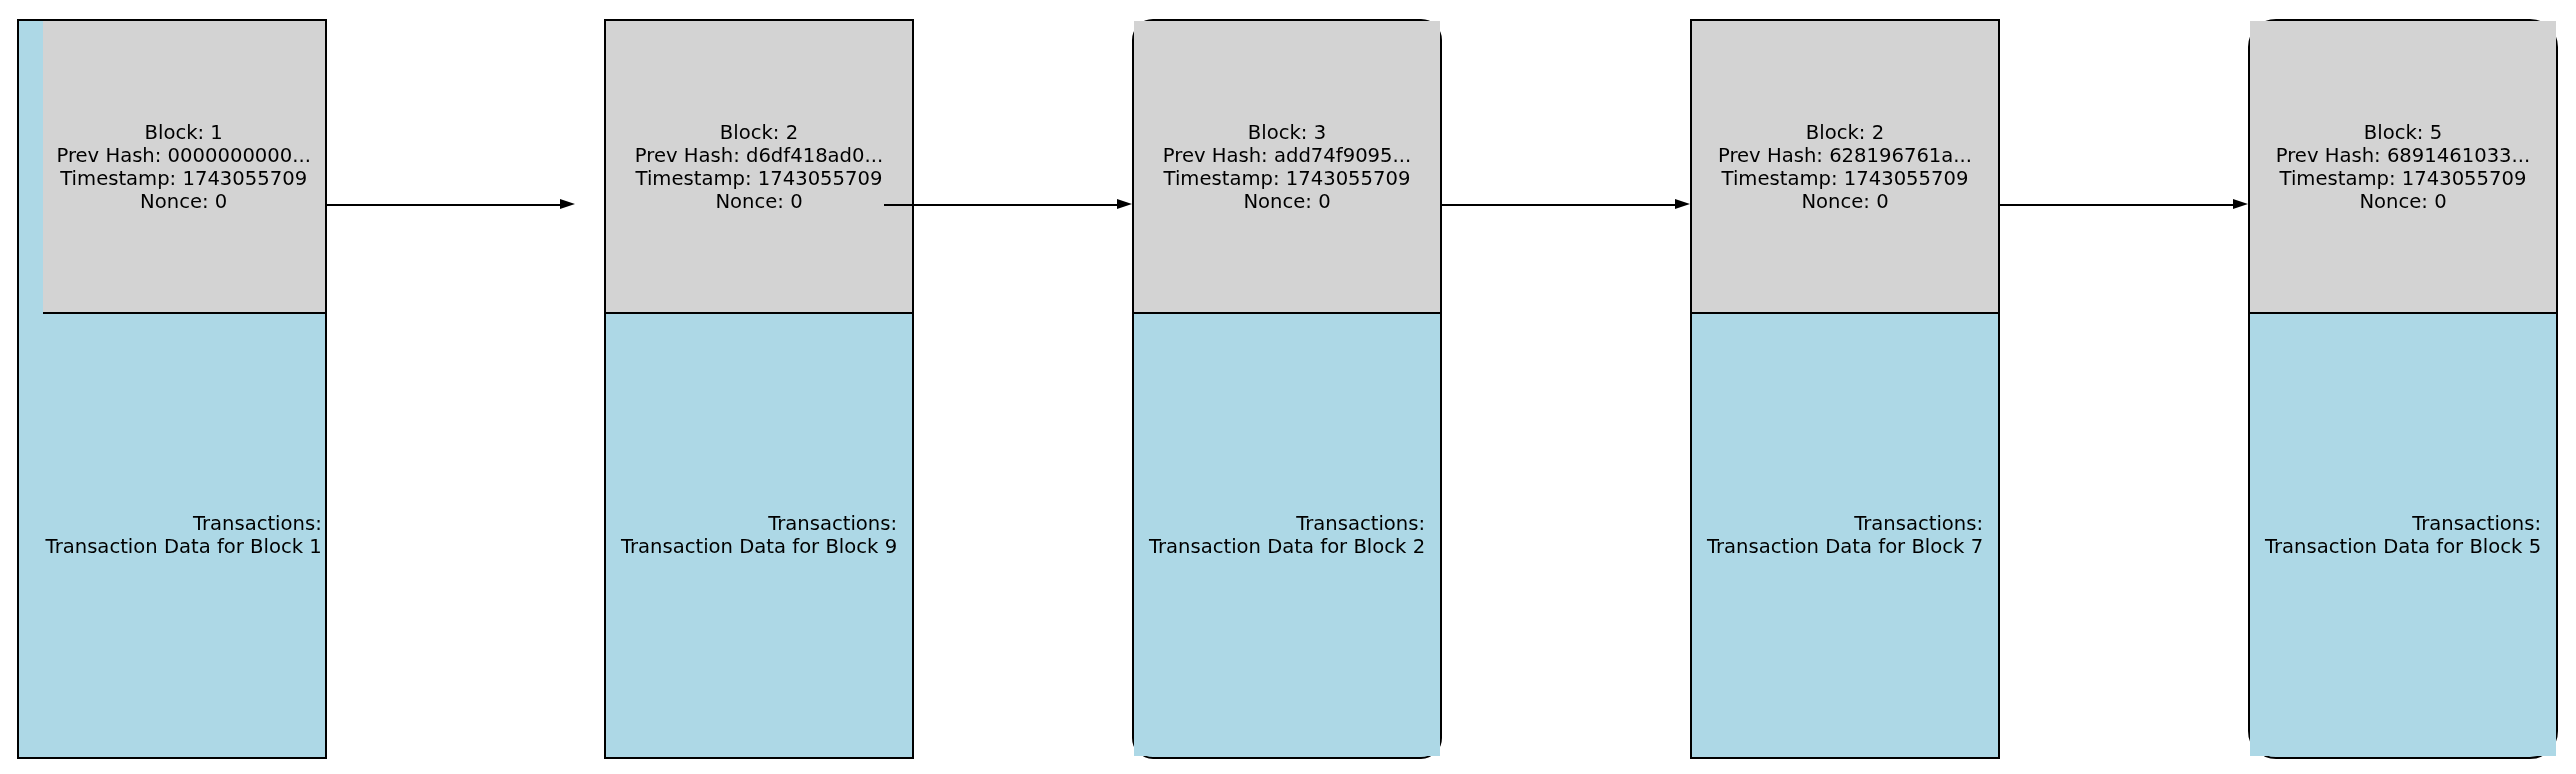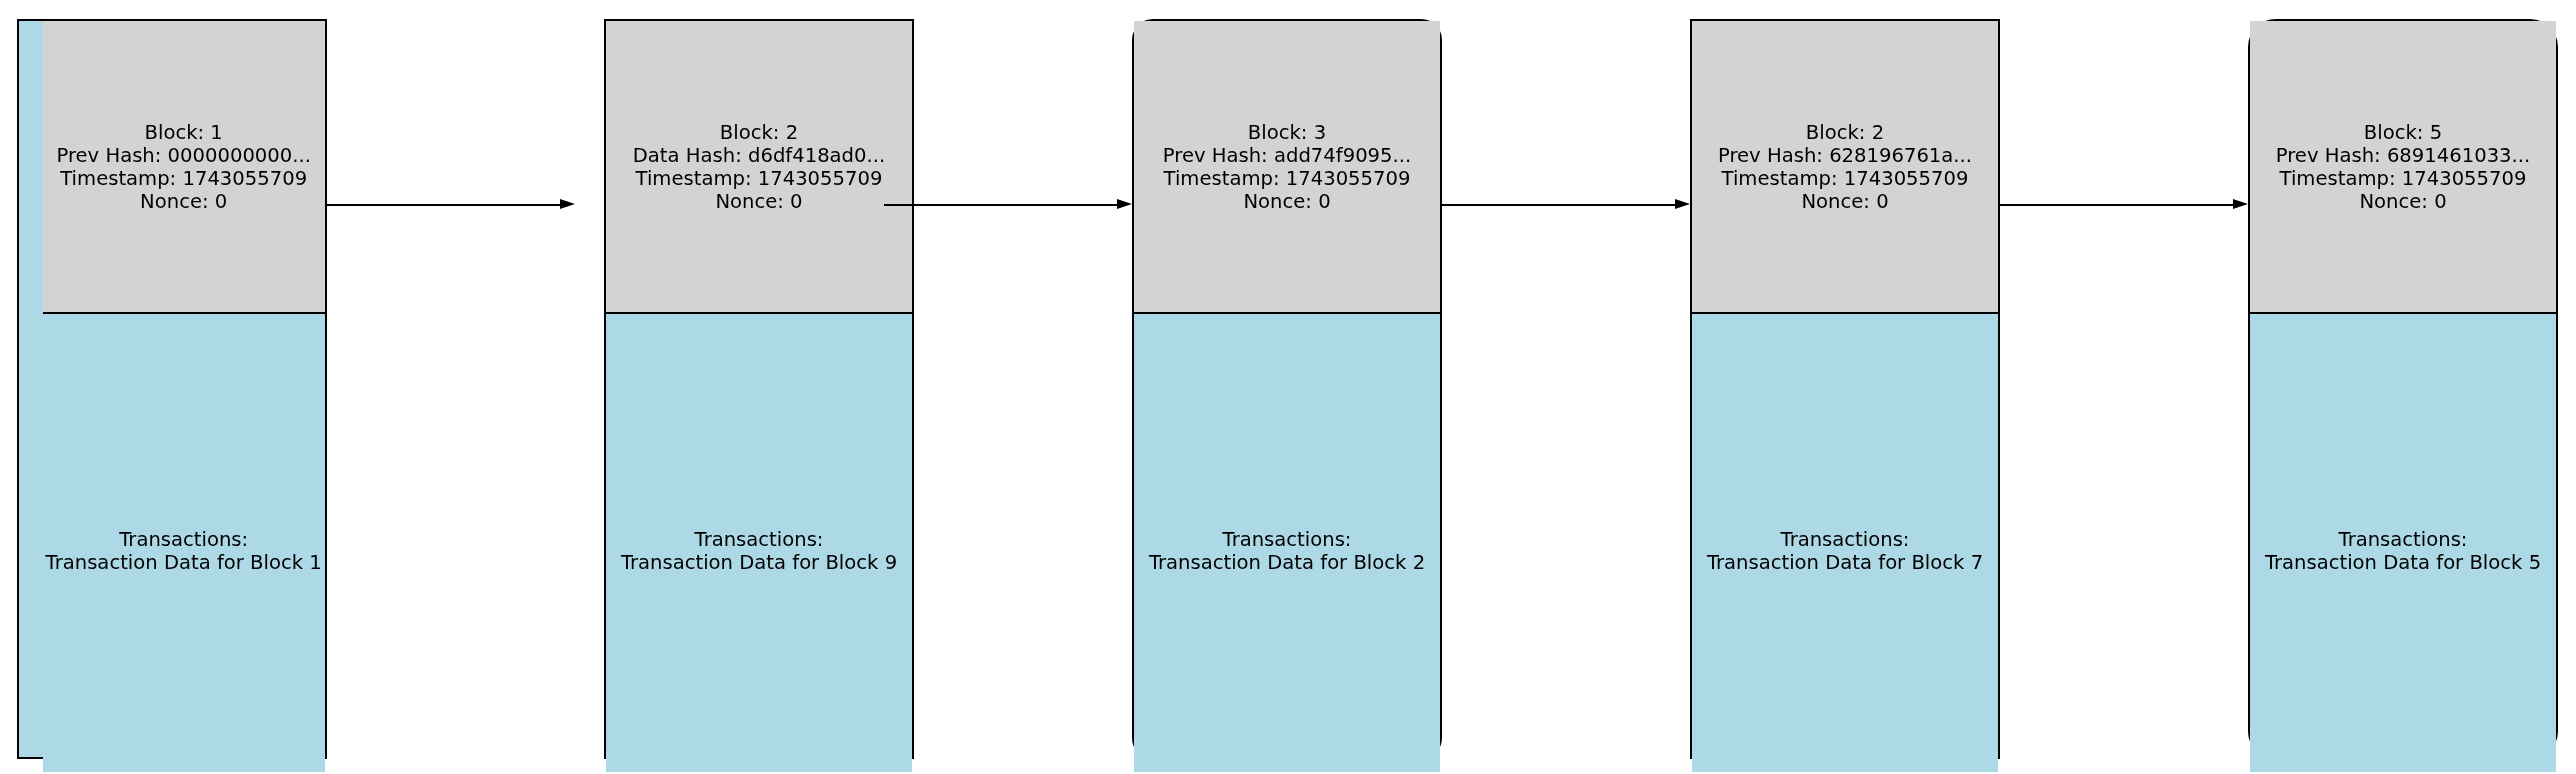--- a/index.html
+++ b/index.html
@@ -33,22 +33,21 @@
     align-items: center;
     justify-content: center;
     text-align: center;
   }
   .block-transactions {
     height: 442px;
     background: var(--transactions-bg, #add8e6);
     display: flex;
     align-items: center;
     justify-content: center;
-    text-align: center;
-    margin-top: 16px;
+    text-align: right;
   }
   .block-text {
     font-size: 19.6px;
     line-height: 23px;
     white-space: nowrap;
   }
   .arrow {
     position: absolute;
     top: 205px;
     height: 0;
@@ -104,21 +103,21 @@
 
 <div class="arrow a1">
   <div class="arrow-line"></div>
   <div class="arrow-head"></div>
 </div>
 
 <div class="block b2">
   <div class="block-header">
     <div class="block-text">
       <div>Block: 2</div>
-      <div>Data Hash: d6df418ad0...</div>
+      <div>Prev Hash: d6df418ad0...</div>
       <div>Timestamp: 1743055709</div>
       <div>Nonce: 0</div>
     </div>
   </div>
   <div class="block-transactions">
     <div class="block-text">
       <div>Transactions:</div>
       <div>Transaction Data for Block 9</div>
     </div>
   </div>

